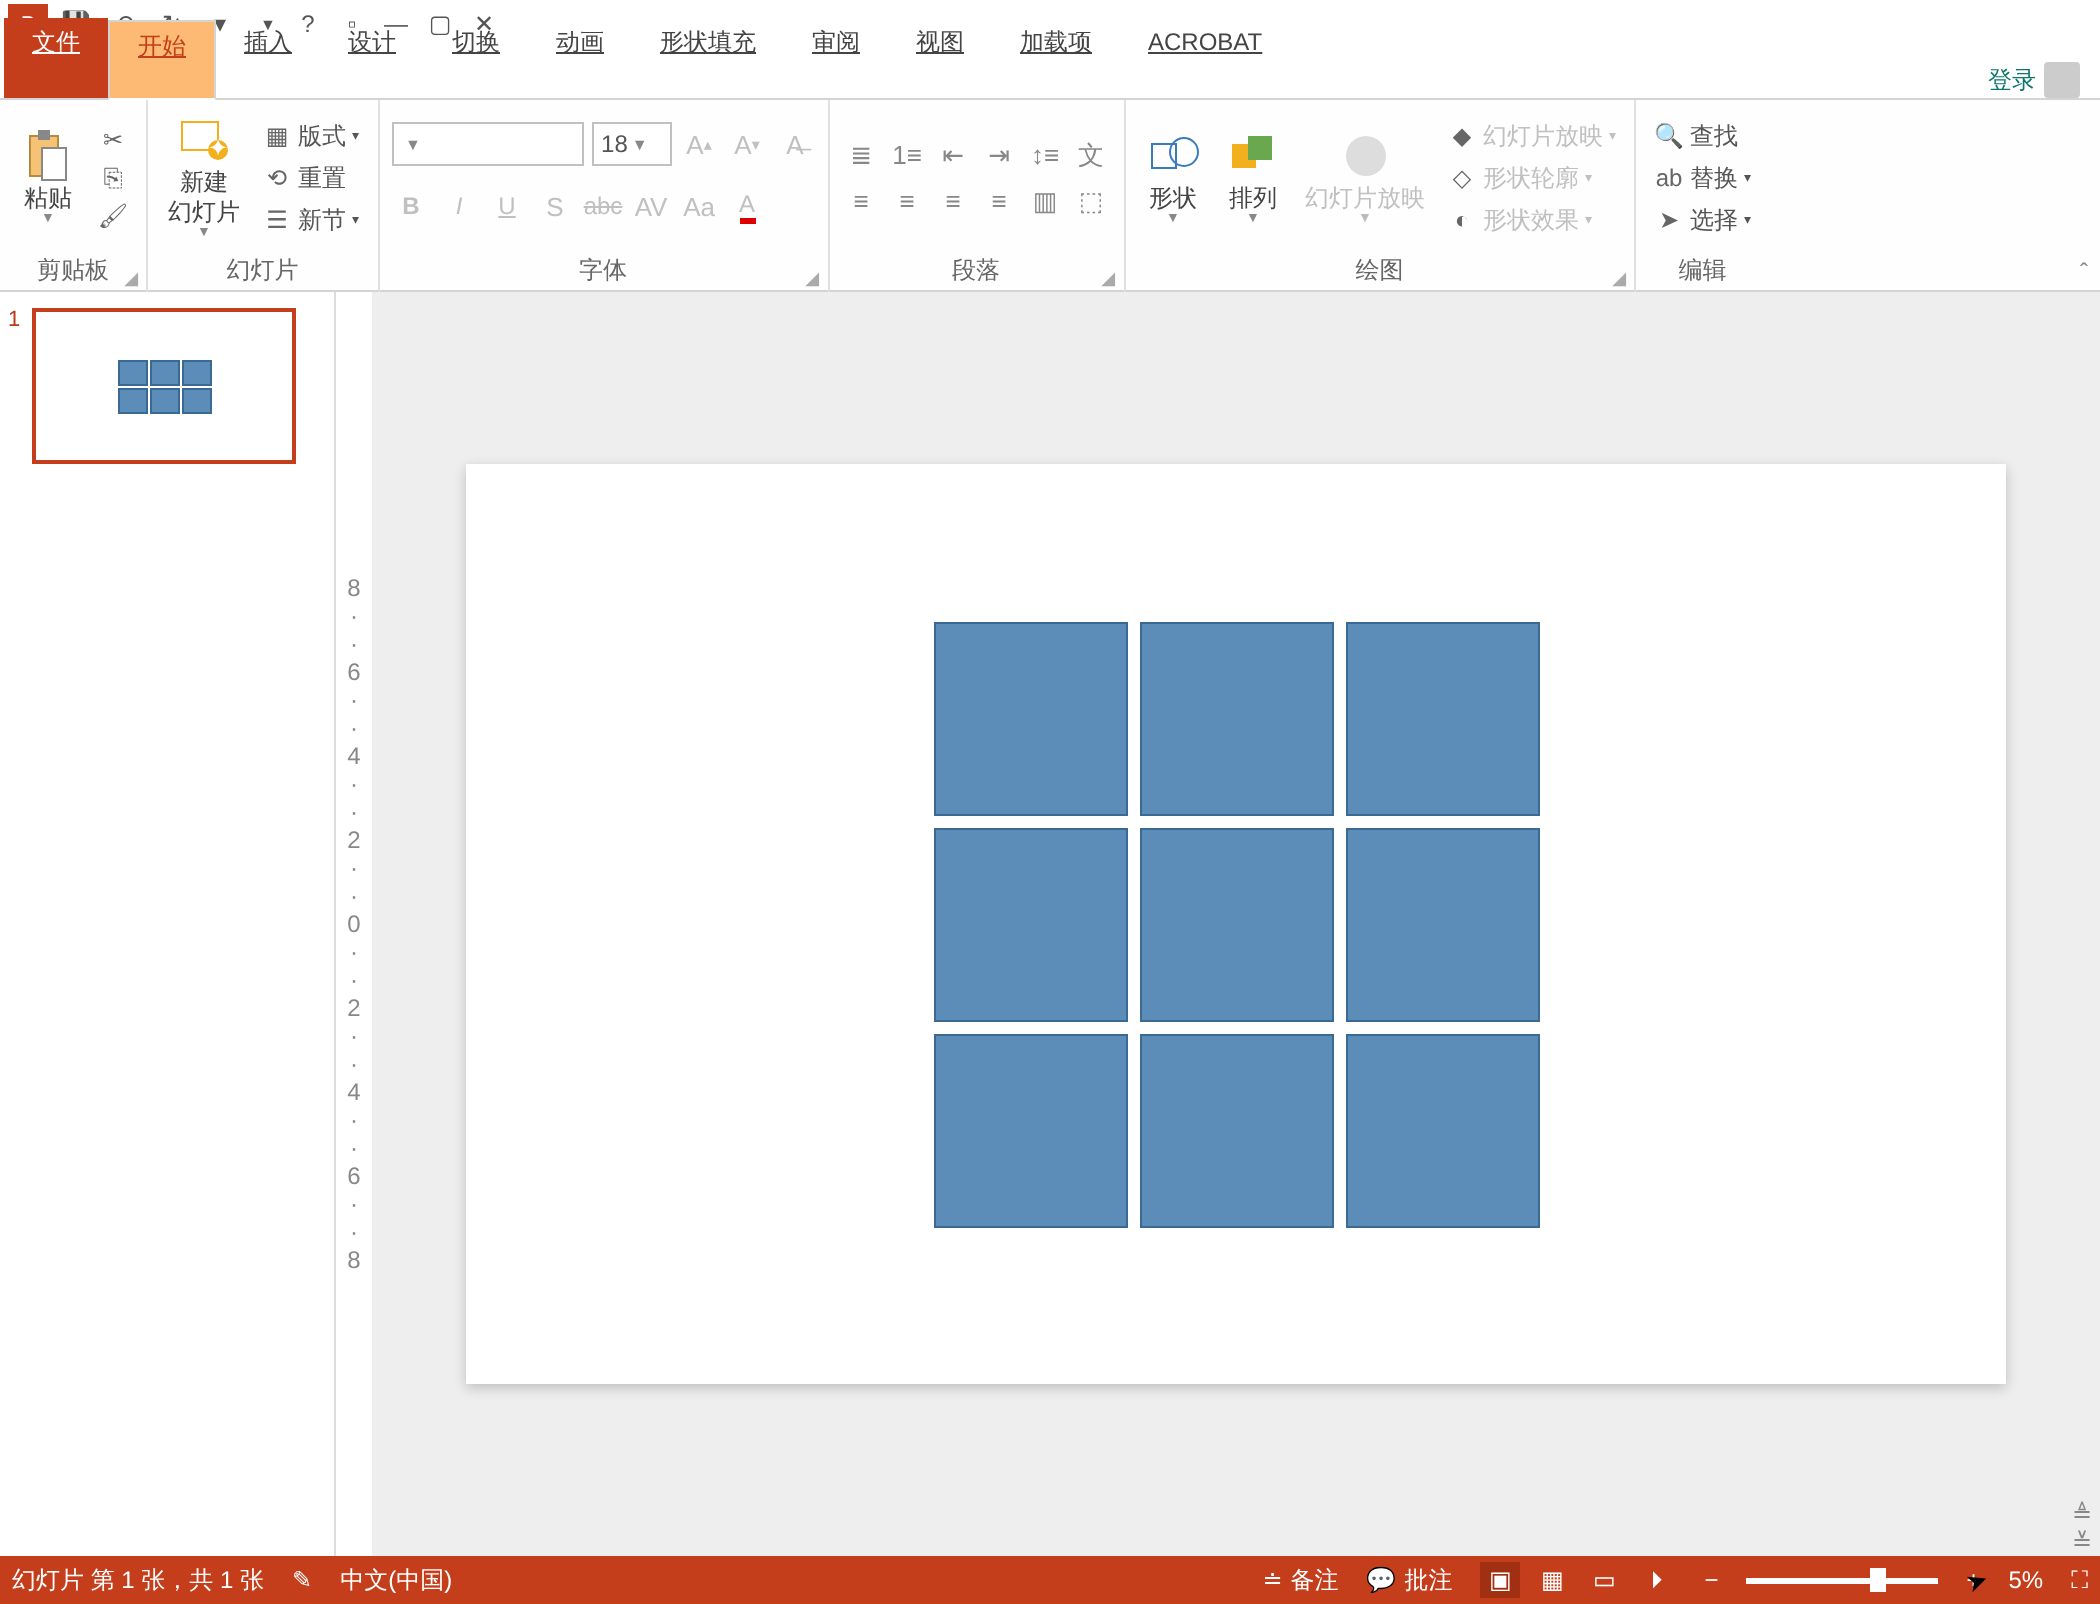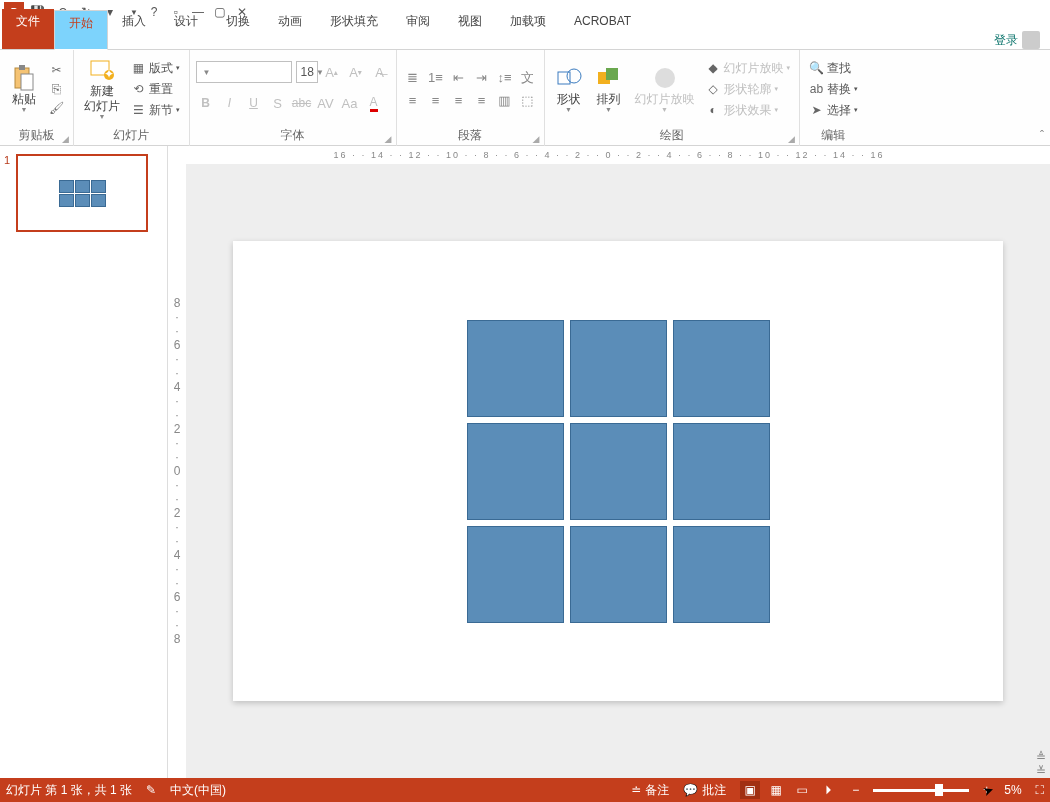--- a/index.html
+++ b/index.html
@@ -3,23 +3,23 @@
 <meta charset="utf-8">
 <style>
 * { box-sizing: border-box; margin: 0; padding: 0; font-family: "Microsoft YaHei", "Segoe UI", sans-serif; font-size: 12px; }
 body { width: 1050px; height: 802px; overflow: hidden; background: #fff; display: flex; flex-direction: column; }
 .titlebar { height: 24px; background: #fff; display: flex; align-items: center; padding: 0 4px; }
 .quick { display: flex; align-items: center; gap: 4px; }
 .qi { width: 20px; height: 20px; display: flex; align-items: center; justify-content: center; color: #555; cursor: pointer; }
 .titletext { flex: 1; text-align: center; color: #777; font-size: 12px; }
 .winbtns { display: flex; gap: 2px; color: #a0a0a0; }
 .menubar { height: 26px; background: #fff; display: flex; align-items: flex-end; padding-left: 2px; border-bottom: 1px solid #d4d4d4; }
-.mtab { height: 40px; padding: 0 14px; line-height: 24px; color: #444; cursor: pointer; }
+.mtab { height: 40px; padding: 0 14px; line-height: 24px; color: #444; cursor: pointer; text-decoration: underline; }
 .mtab.file { background: #c43e1c; color: #fff; }
-.mtab.active { color: #c43e1c; border: 1px solid #d4d4d4; border-bottom: 1px solid #fff; background: #7dd3fc; position: relative; top: 1px; text-align: right; }
+.mtab.active { color: #c43e1c; border: 1px solid #d4d4d4; border-bottom: 1px solid #fff; background: #fdba74; position: relative; top: 1px; text-align: right; }
 .login { margin-left: auto; padding: 0 10px; color: #0f766e; display: flex; align-items: center; gap: 4px; }
 .avatar { width: 18px; height: 18px; background: #ccc; border-radius: 2px; }
 .ribbon { height: 96px; background: #fefefe; display: flex; position: relative; border-bottom: 1px solid #d4d4d4;}
 .collapse { position: absolute; right: 6px; bottom: 2px; color: #888; cursor: pointer;}
 .group { display: flex; flex-direction: column; padding: 2px 6px; border-right: 1px solid #e0e0e0; height: 96px; }
 .grbody { flex:1; display:flex; align-items:center; gap:4px; }
 .grlabel { text-align: center; color: #666; font-size: 11px; padding-top:1px; position:relative;}
 .anchor { position:absolute; right:-2px; bottom:0; font-size:9px; color:#aaa; cursor:pointer;}
 .vbtn { display:flex; flex-direction:column; align-items:center; justify-content:center; padding:2px 4px; cursor:pointer; color:#444; line-height:1.2;}
 .vbtn .ic { width:28px; height:28px; display:flex; align-items:center;justify-content:center; }
@@ -163,21 +163,21 @@
     <div class="grlabel"><span>幻灯片</span></div>
   </div>
 
   <div class="group fontgrp">
     <div class="grbody" style="flex-direction:column;align-items:flex-start;justify-content:center;gap:6px;">
       <div class="row">
         <div class="combo" style="width:96px;">
             <span></span>
             <span class="dd">▼</span>
           </div>
-        <div class="combo" style="width:22px;">
+        <div class="combo" style="width:40px;">
             <span>18</span>
             <span class="dd">▼</span>
           </div>
         <span class="ib disabled">A<sup style="font-size:8px;">▴</sup></span>
         <span class="ib disabled">A<sup style="font-size:8px;">▾</sup></span>
         <span class="ib disabled">A̶</span>
       </div>
       <div class="row">
         <span class="ib disabled">
             <b>B</b>
@@ -308,21 +308,20 @@
             <div class="tcell"></div>
             <div class="tcell"></div>
             <div class="tcell"></div>
             <div class="tcell"></div>
             <div class="tcell"></div>
           </div>
       </div>
     </div>
   </div>
   <div class="main">
-    <div class="hr-ruler">16 · · 14 · · 12 · · 10 · · 8 · · 6 · · 4 · · 2 · · 0 · · 2 · · 4 · · 6 · · 8 · · 10 · · 12 · · 14 · · 16</div>
     <div class="body2">
       <div class="vr-ruler">
         <span>8</span>
           <span>·</span>
           <span>·</span>
         <span>6</span>
           <span>·</span>
           <span>·</span>
         <span>4</span>
           <span>·</span>

